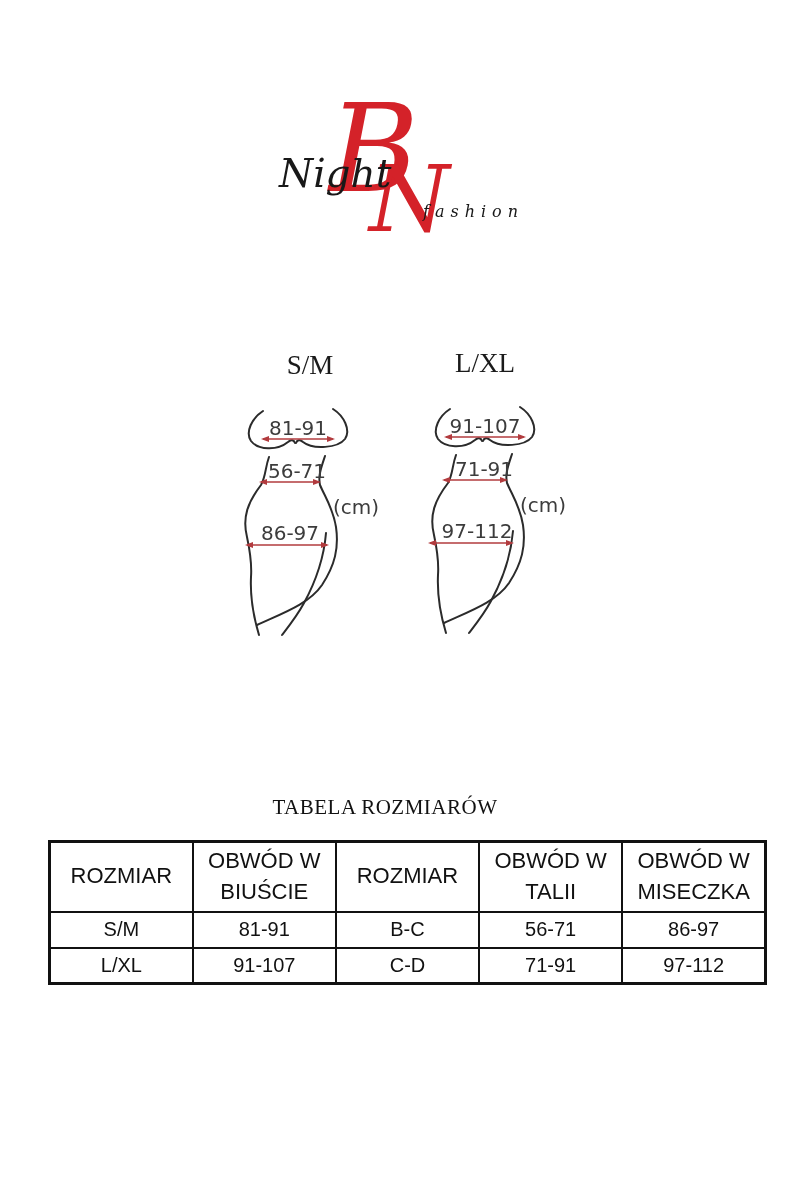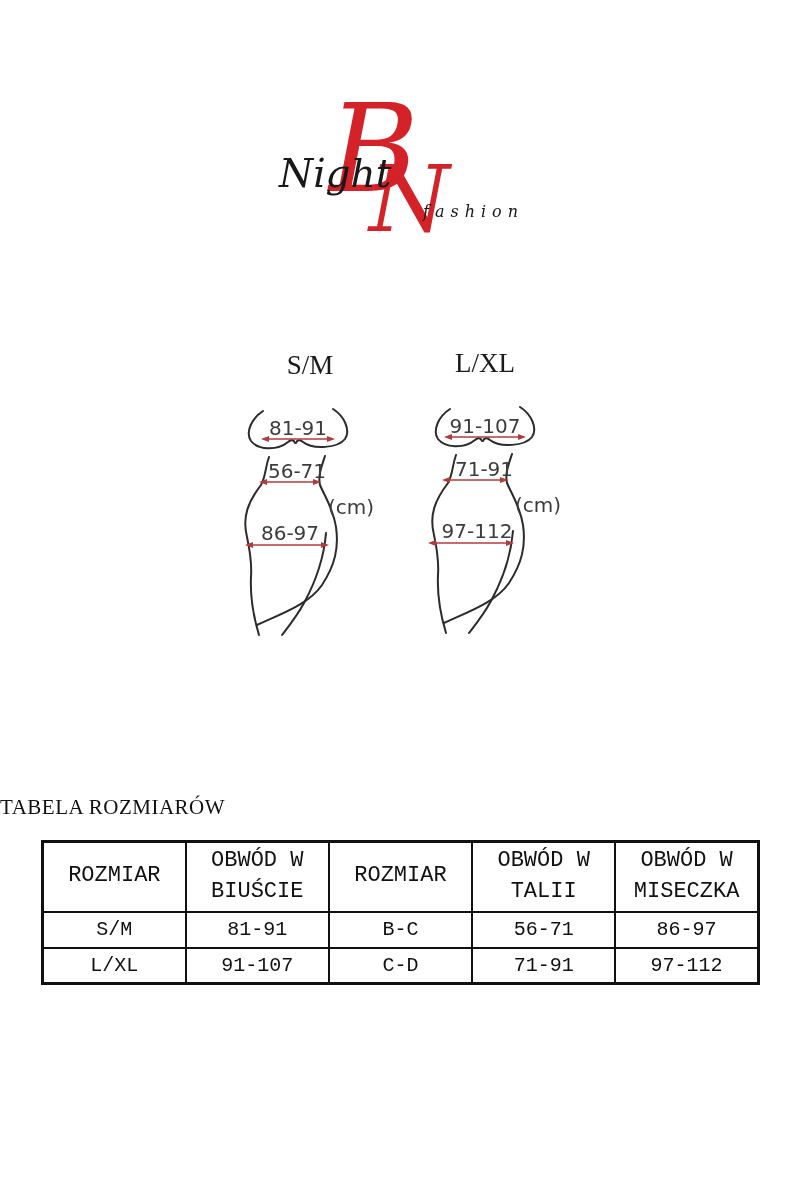--- a/index.html
+++ b/index.html
@@ -51,32 +51,32 @@
   #fig-lxl .fig-canvas { left:12px; }
   .fig-svg { position:absolute; left:0; top:0; }
   .measure {
     position:absolute; text-align:center;
     font-family:"DejaVu Sans", sans-serif; font-size:20px; color:#3c3c3c;
     line-height:1;
   }
   .m-bust  { top:13px; left:8px;  width:130px; }
   .m-waist { top:56px; left:12px; width:120px; }
   .m-hips  { top:118px; left:2px; width:126px; }
-  .m-unit  { top:92px; left:103px; width:56px; text-align:left; }
+  .m-unit  { top:92px; left:103px; width:56px; text-align:center; }
 
   
   .table-title {
-    position:absolute; top:795px; left:0; width:770px; 
+    position:absolute; top:795px; left:0; width:770px; text-align:center;
     font-size:21px; letter-spacing:0.5px; color:#111;
   }
   .size-table {
-    position:absolute; left:41px; top:840px; width:719px;
+    position:absolute; left:48px; top:840px; width:719px;
     border-collapse:collapse; table-layout:fixed;
     border:3px solid #111;
-    font-family:Liberation Mono, monospace;
+    font-family:Liberation Sans, sans-serif;
   }
   .size-table th, .size-table td {
     border:2px solid #111; text-align:center; vertical-align:middle;
     font-weight:normal; color:#111;
   }
   .size-table th { height:70px; font-size:22px; line-height:1.4; padding:0 12px; }
   .size-table td { height:36px; font-size:20px; }
 </style>
 </head>
 <body>

